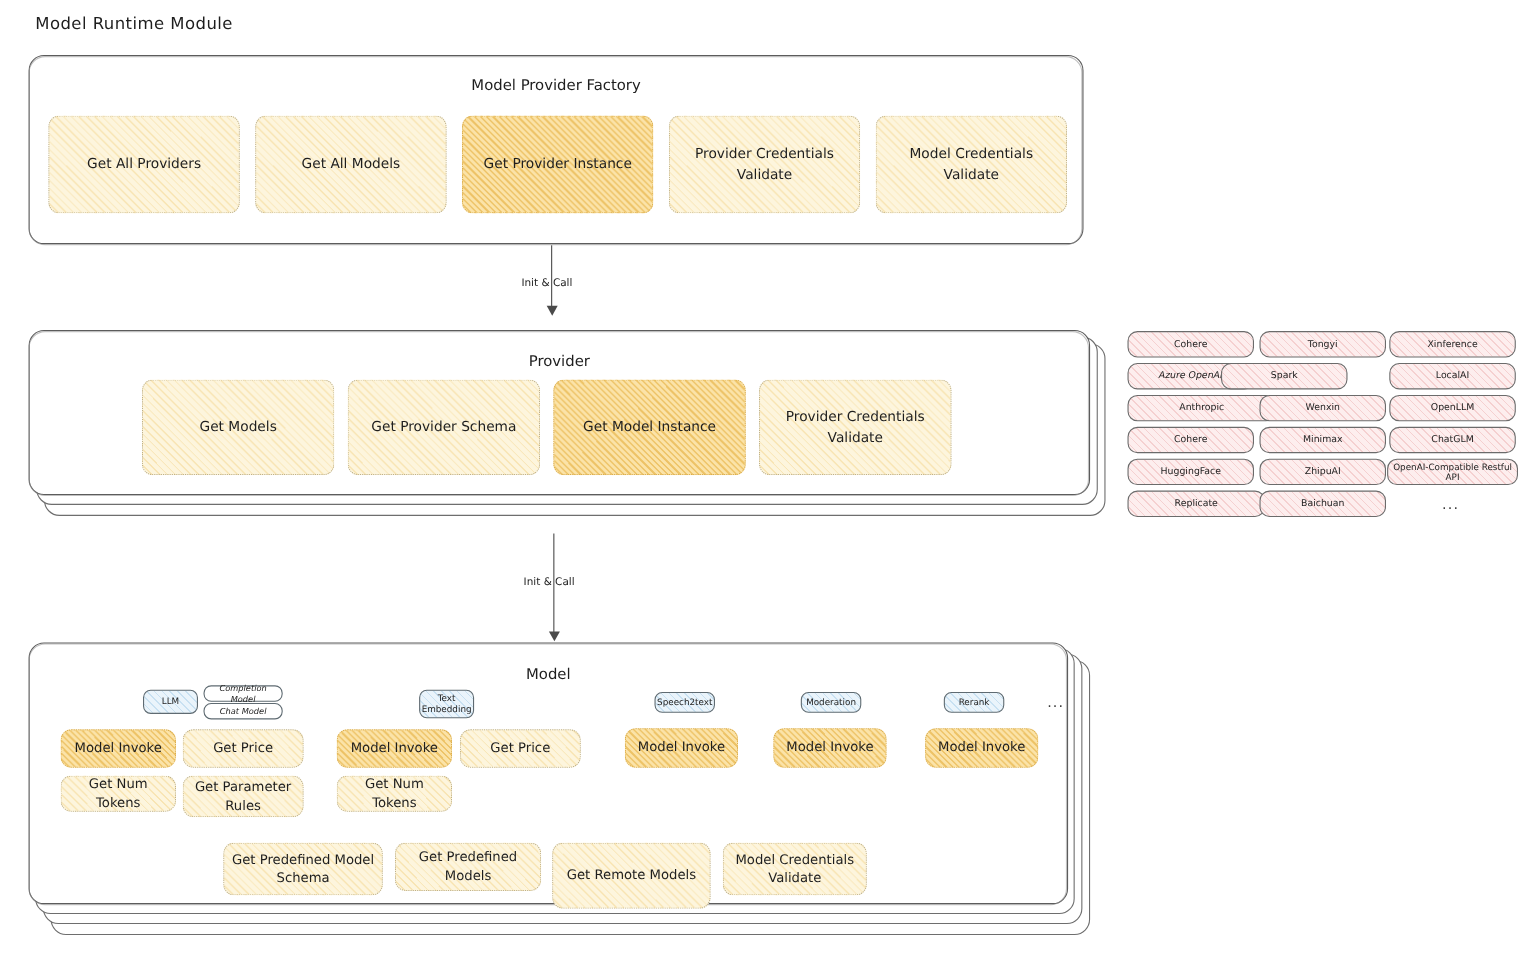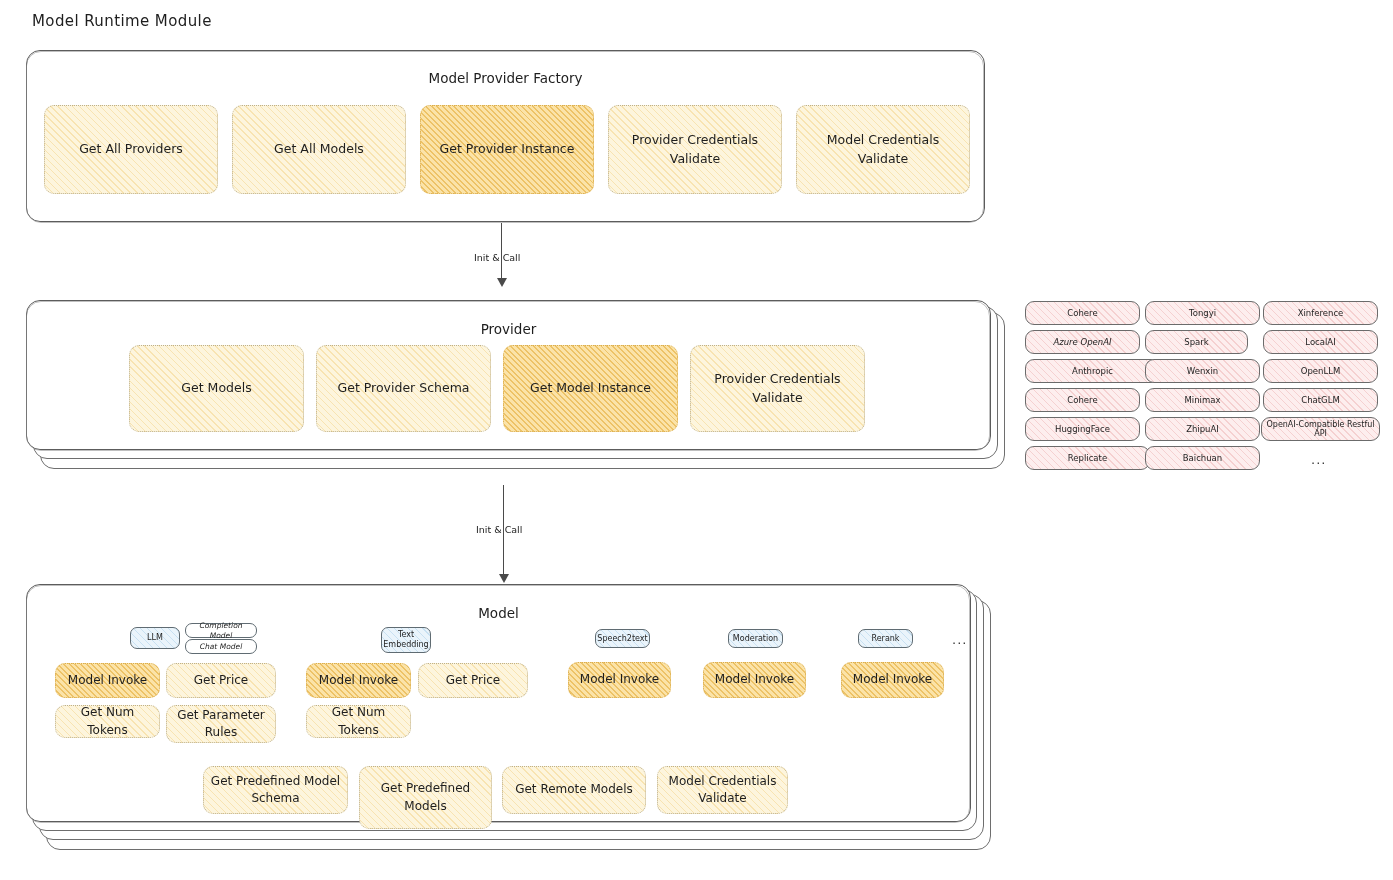--- a/index.html
+++ b/index.html
@@ -124,21 +124,21 @@
   <div class="node" style="left:690px;top:345px;width:175px;height:87px;">Provider Credentials Validate</div>
 
   <div class="chip" style="left:1025px;top:301px;width:115px;height:24px;">Cohere</div>
   <div class="chip" style="left:1025px;top:330px;width:115px;height:24px;font-style:italic;">Azure OpenAI</div>
   <div class="chip" style="left:1025px;top:359px;width:135px;height:24px;">Anthropic</div>
   <div class="chip" style="left:1025px;top:388px;width:115px;height:24px;">Cohere</div>
   <div class="chip" style="left:1025px;top:417px;width:115px;height:24px;">HuggingFace</div>
   <div class="chip" style="left:1025px;top:446px;width:125px;height:24px;">Replicate</div>
 
   <div class="chip" style="left:1145px;top:301px;width:115px;height:24px;">Tongyi</div>
-  <div class="chip" style="left:1145px;top:330px;width:103px;height:24px;">Spark</div>
+  <div class="chip" style="left:1110px;top:330px;width:115px;height:24px;">Spark</div>
   <div class="chip" style="left:1145px;top:359px;width:115px;height:24px;">Wenxin</div>
   <div class="chip" style="left:1145px;top:388px;width:115px;height:24px;">Minimax</div>
   <div class="chip" style="left:1145px;top:417px;width:115px;height:24px;">ZhipuAI</div>
   <div class="chip" style="left:1145px;top:446px;width:115px;height:24px;">Baichuan</div>
 
   <div class="chip" style="left:1263px;top:301px;width:115px;height:24px;">Xinference</div>
   <div class="chip" style="left:1263px;top:330px;width:115px;height:24px;">LocalAI</div>
   <div class="chip" style="left:1263px;top:359px;width:115px;height:24px;">OpenLLM</div>
   <div class="chip" style="left:1263px;top:388px;width:115px;height:24px;">ChatGLM</div>
   <div class="chip" style="left:1261px;top:417px;width:119px;height:24px;font-size:8px;">OpenAI-Compatible Restful API</div>
@@ -174,17 +174,17 @@
   <div class="node small" style="left:418px;top:663px;width:110px;height:35px;">Get Price</div>
   <div class="node small" style="left:306px;top:705px;width:105px;height:33px;">Get Num Tokens</div>
 
   <div class="node hi small" style="left:568px;top:662px;width:103px;height:36px;">Model Invoke</div>
 
   <div class="node hi small" style="left:703px;top:662px;width:103px;height:36px;">Model Invoke</div>
 
   <div class="node hi small" style="left:841px;top:662px;width:103px;height:36px;">Model Invoke</div>
 
   <div class="node small" style="left:203px;top:766px;width:145px;height:48px;">Get Predefined Model Schema</div>
-  <div class="node small" style="left:359px;top:766px;width:133px;height:63px;">Get Predefined Models</div>
-  <div class="node small" style="left:502px;top:766px;width:144px;height:48px;text-align:right;">Get Remote Models</div>
+  <div class="node small" style="left:359px;top:766px;width:133px;height:44px;">Get Predefined Models</div>
+  <div class="node small" style="left:502px;top:766px;width:144px;height:60px;text-align:right;">Get Remote Models</div>
   <div class="node small" style="left:657px;top:766px;width:131px;height:48px;">Model Credentials Validate</div>
 
 </div>
 
 </body></html>

